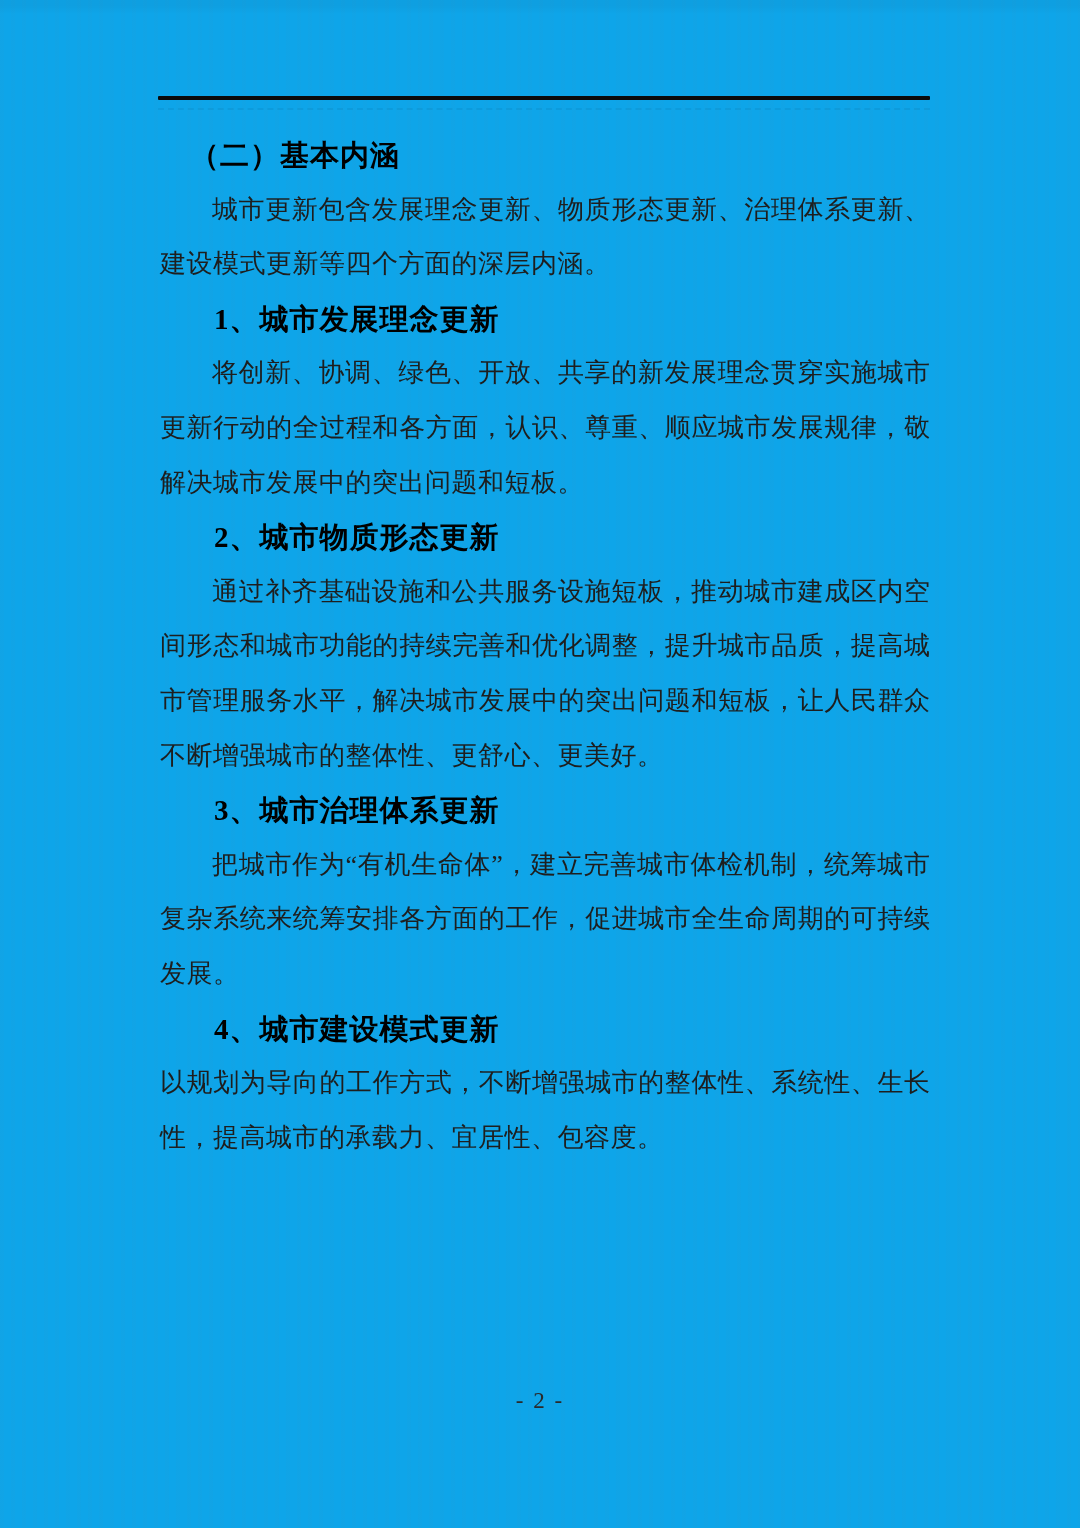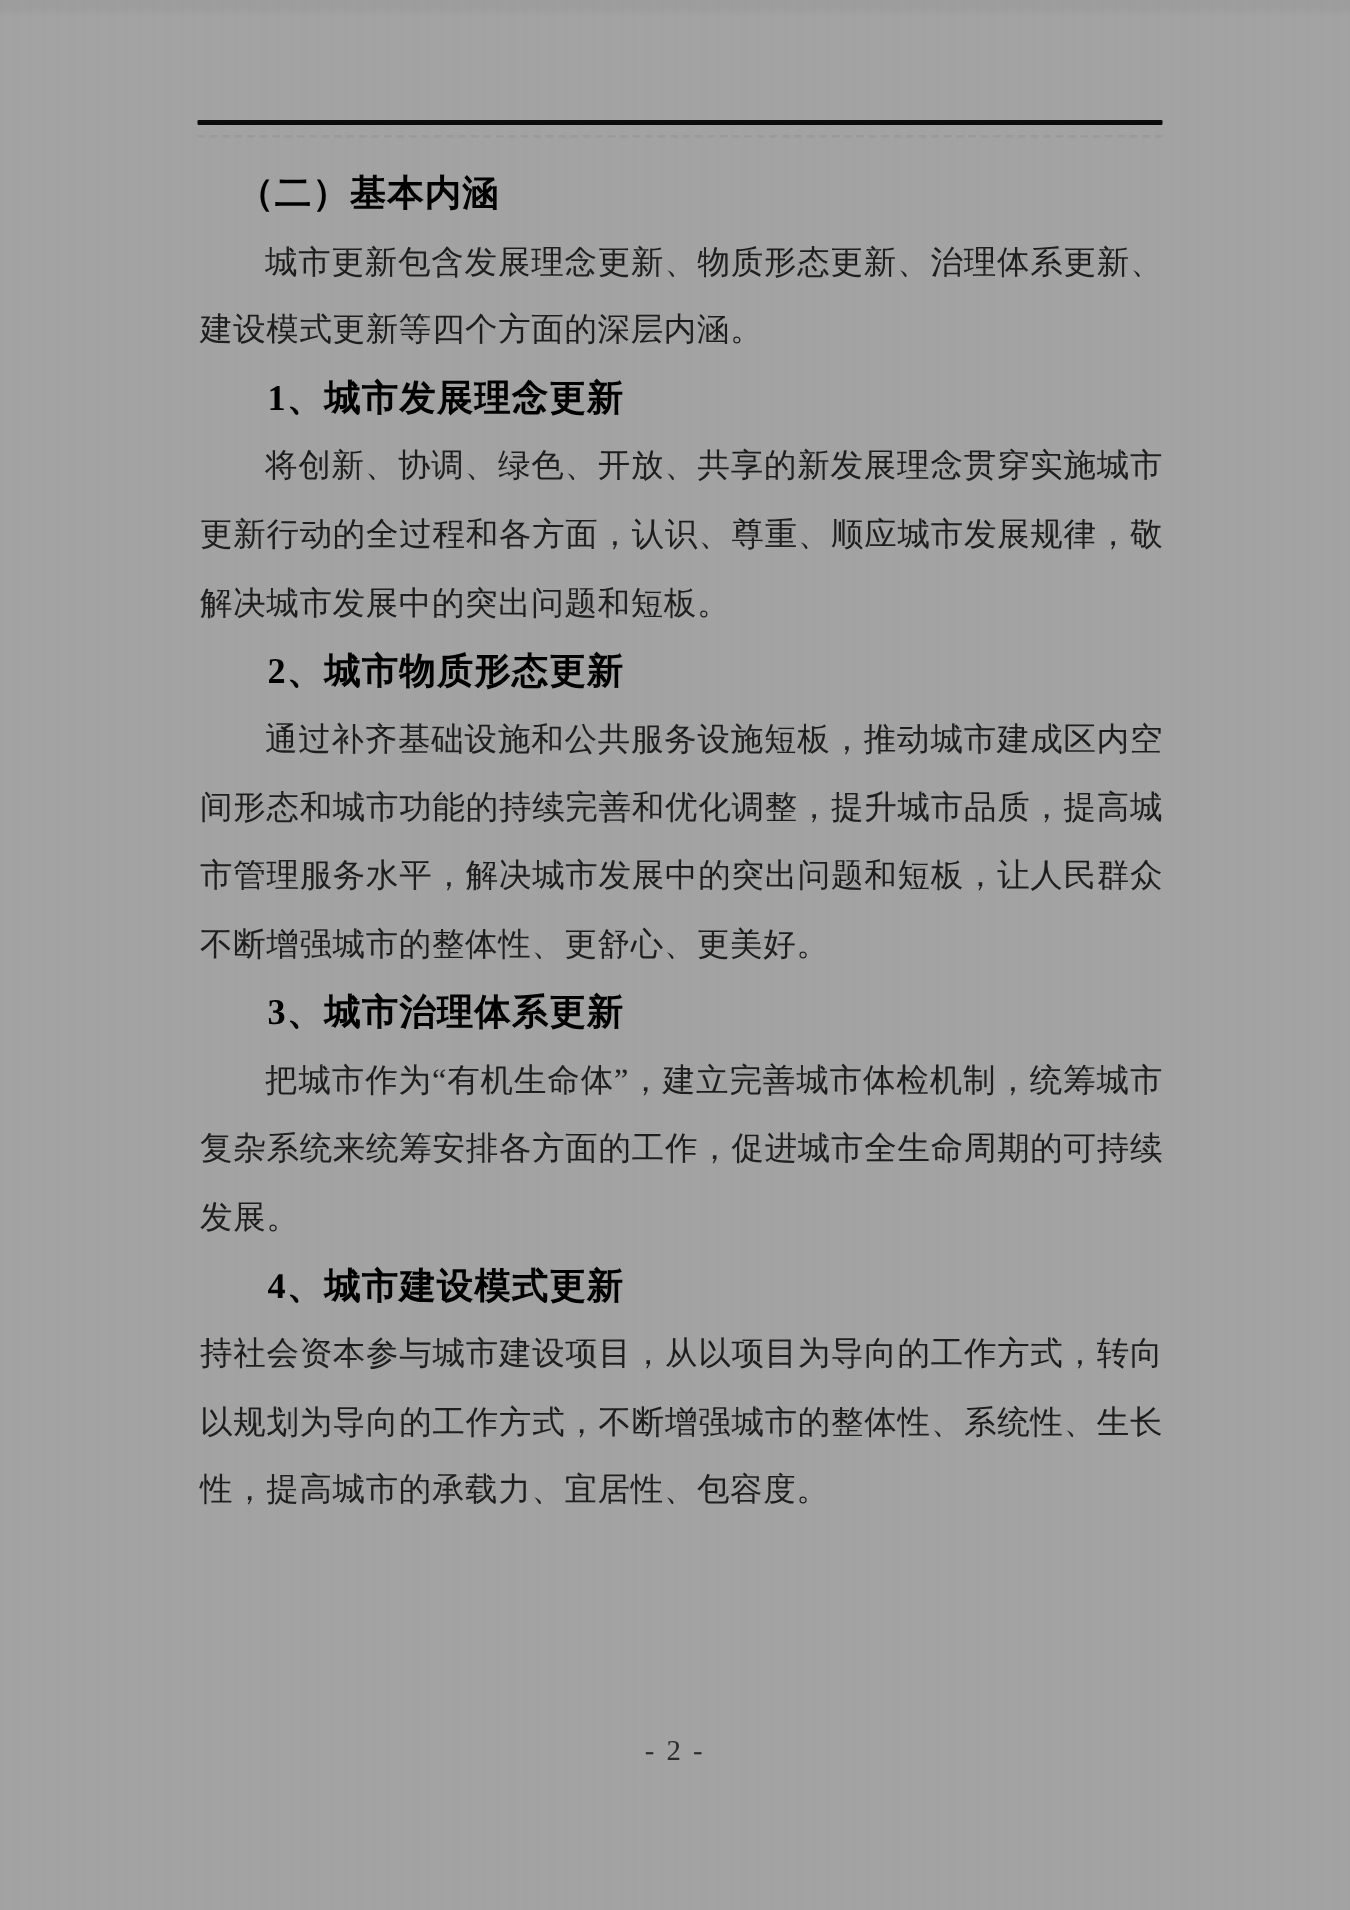--- a/index.html
+++ b/index.html
@@ -1,20 +1,20 @@
 <!DOCTYPE html>
 <html lang="zh"><head>
 <meta charset="utf-8">
 <style>
   html,body{margin:0;padding:0;background:#e9e9e9;}
   .page{
     position:relative;
     width:1080px;height:1528px;
     margin:0 auto;
-    background:#a3a3a3;
+    background:#0ea5e9;
     overflow:hidden;
     font-family:"Liberation Serif","DejaVu Serif",serif;
   }
   .streaks{
     position:absolute;inset:0;
     background:
       repeating-linear-gradient(90deg, rgba(120,120,120,0.022) 0 4px, rgba(0,0,0,0) 4px 11px),
       linear-gradient(180deg, rgba(0,0,0,0.035) 0 6px, rgba(0,0,0,0) 14px);
     pointer-events:none;
   }
@@ -76,18 +76,17 @@
       <div class="line heading num-indent">2、城市物质形态更新</div>
       <div class="line indent j">通过补齐基础设施和公共服务设施短板，推动城市建成区内空</div>
       <div class="line j">间形态和城市功能的持续完善和优化调整，提升城市品质，提高城</div>
       <div class="line j">市管理服务水平，解决城市发展中的突出问题和短板，让人民群众</div>
       <div class="line">不断增强城市的整体性、更舒心、更美好。</div>
       <div class="line heading num-indent">3、城市治理体系更新</div>
       <div class="line indent j">把城市作为“有机生命体”，建立完善城市体检机制，统筹城市</div>
       <div class="line j">复杂系统来统筹安排各方面的工作，促进城市全生命周期的可持续</div>
       <div class="line">发展。</div>
       <div class="line heading num-indent">4、城市建设模式更新</div>
-      <div class="line j">持社会资本参与城市建设项目，从以项目为导向的工作方式，转向</div>
       <div class="line j">以规划为导向的工作方式，不断增强城市的整体性、系统性、生长</div>
       <div class="line">性，提高城市的承载力、宜居性、包容度。</div>
     </div>
   <div class="page-number">- 2 -</div>
 </div>
 
 </body></html>

